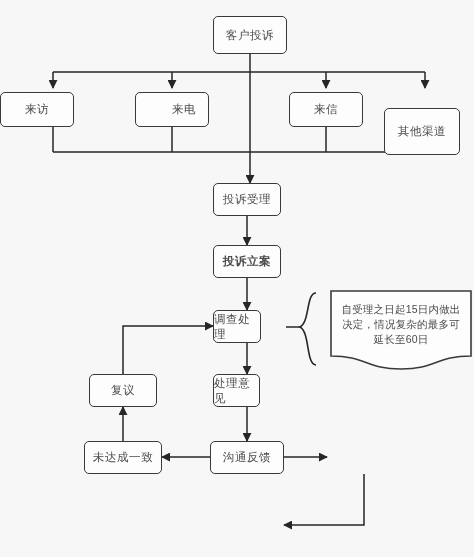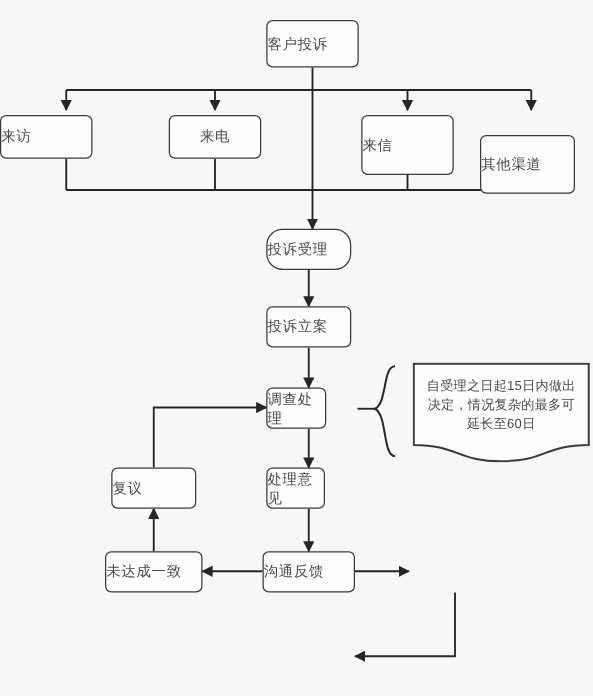--- a/index.html
+++ b/index.html
@@ -26,20 +26,21 @@
     height: 557px;
   }
   .node {
     position: absolute;
     box-sizing: border-box;
     background: #fdfdfd;
     border: 1.6px solid #3a3a3a;
     border-radius: 5px;
     display: flex;
     align-items: center;
+    justify-content: center;
     color: #4a4a4a;
     font-size: 11.5px;
     letter-spacing: 0.6px;
     z-index: 2;
   }
   .note {
     position: absolute;
     z-index: 2;
   }
   .note-text {
@@ -115,33 +116,33 @@
   </div>
 
   <div class="node" style="left:0; top:92px; width:74px; height:35px;">
     <span>来访</span>
   </div>
 
   <div class="node" style="left:135px; top:92px; width:74px; height:35px;padding-left:24px;">
     <span>来电</span>
   </div>
 
-  <div class="node" style="left:289px; top:92px; width:74px; height:48px;">
+  <div class="node" style="left:289px; top:92px; width:74px; height:35px;">
     <span>来信</span>
   </div>
 
   <div class="node" style="left:384px; top:108px; width:76px; height:47px;">
     <span>其他渠道</span>
   </div>
 
-  <div class="node" style="left:213px; top:183px; width:68px; height:33px;border-radius:13px;">
+  <div class="node" style="left:213px; top:183px; width:68px; height:33px;">
     <span>投诉受理</span>
   </div>
 
-  <div class="node" style="left:213px; top:245px; width:68px; height:33px;">
+  <div class="node" style="left:213px; top:245px; width:68px; height:33px;font-weight:bold;">
     <span>投诉立案</span>
   </div>
 
   <div class="node" style="left:213px; top:310px; width:48px; height:33px;">
     <span>调查处理</span>
   </div>
 
   <div class="node" style="left:213px; top:374px; width:47px; height:33px;">
     <span>处理意见</span>
   </div>

